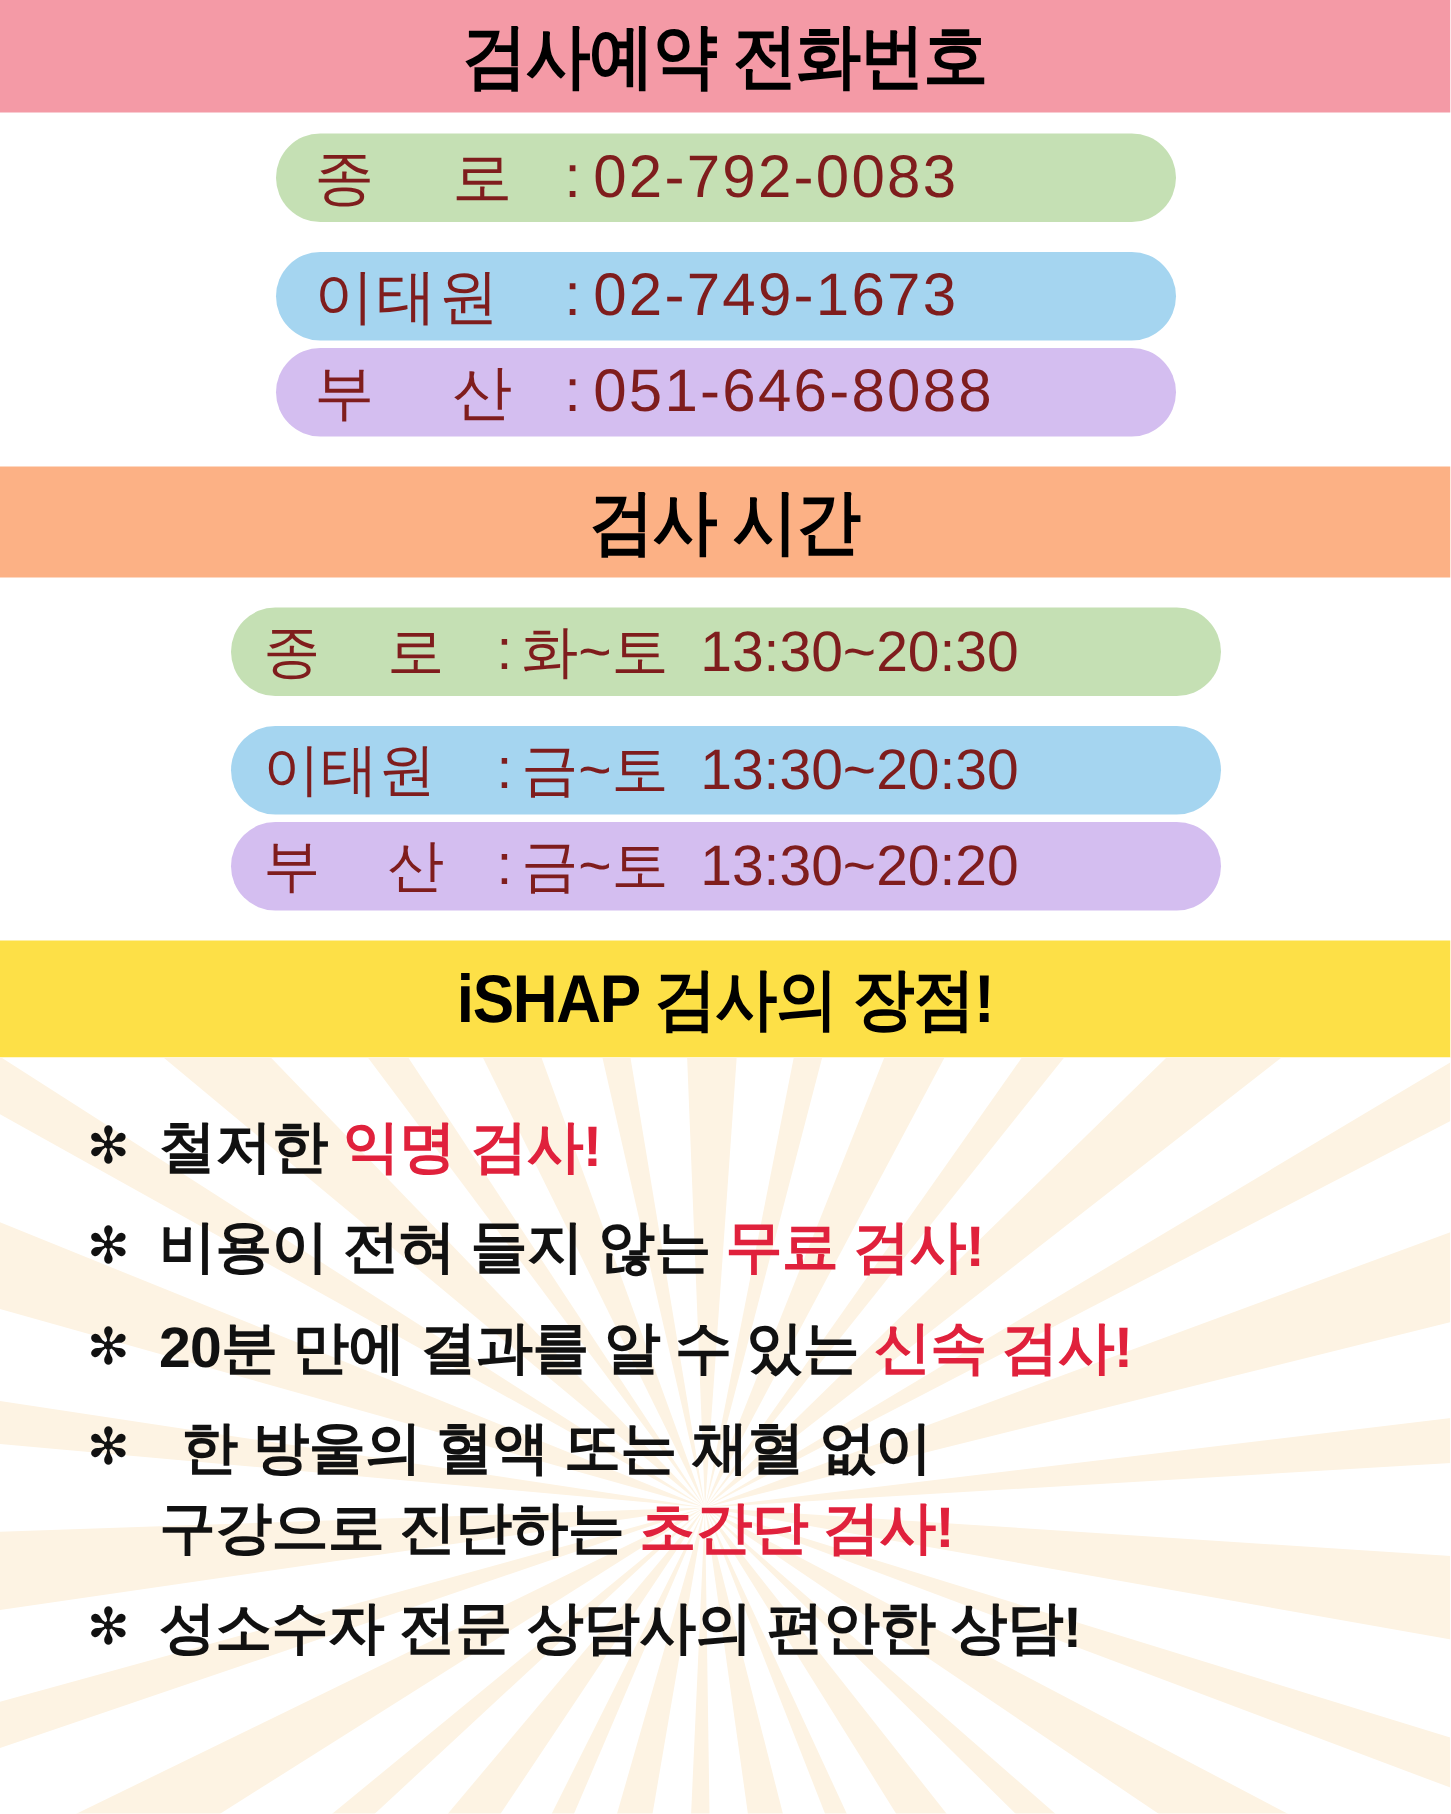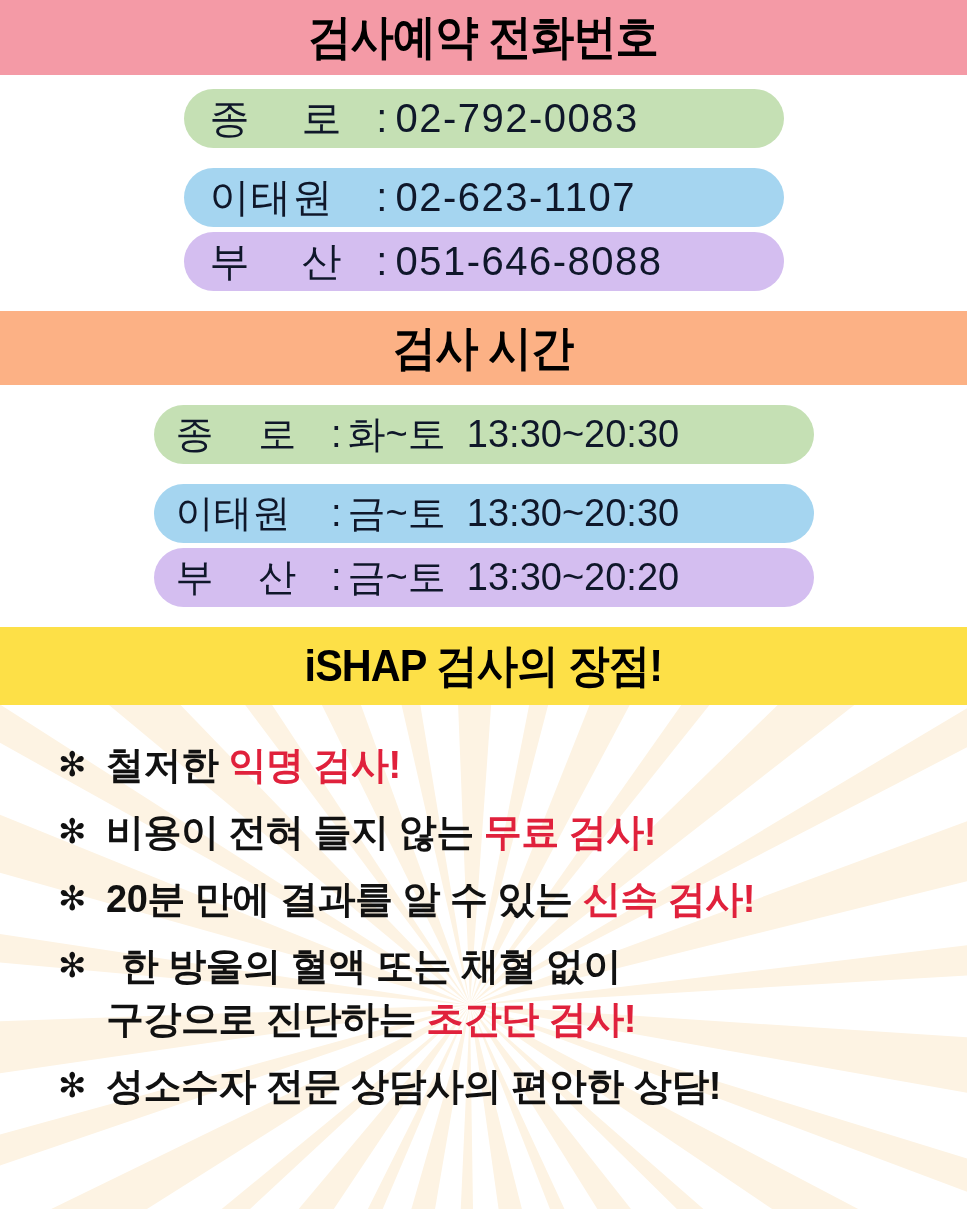--- a/index.html
+++ b/index.html
@@ -54,21 +54,21 @@
     display: flex;
     flex-direction: column;
     align-items: center;
     gap: 5px;
   }
 
   .pill {
     display: flex;
     align-items: center;
     border-radius: 40px;
-    color: #0f172a;
+    color: #7f1d1d;
     white-space: pre;
     font-weight: 500;
   }
 
   
   .pill-phone {
     width: 600px;
     height: 59px;
     padding: 0 26px;
     font-size: 40px;
@@ -158,21 +158,21 @@
 
   <div class="pill-list">
     <div class="pill pill-phone c-green">
       <span class="label">종    로</span>
       <span class="sep">:</span>
       <span class="value">02-792-0083</span>
     </div>
     <div class="pill pill-phone c-blue">
       <span class="label">이태원</span>
       <span class="sep">:</span>
-      <span class="value">02-623-1107</span>
+      <span class="value">02-749-1673</span>
     </div>
     <div class="pill pill-phone c-purple">
       <span class="label">부    산</span>
       <span class="sep">:</span>
       <span class="value">051-646-8088</span>
     </div>
   </div>
 
   <div class="gap-after-phone-list"></div>
 

